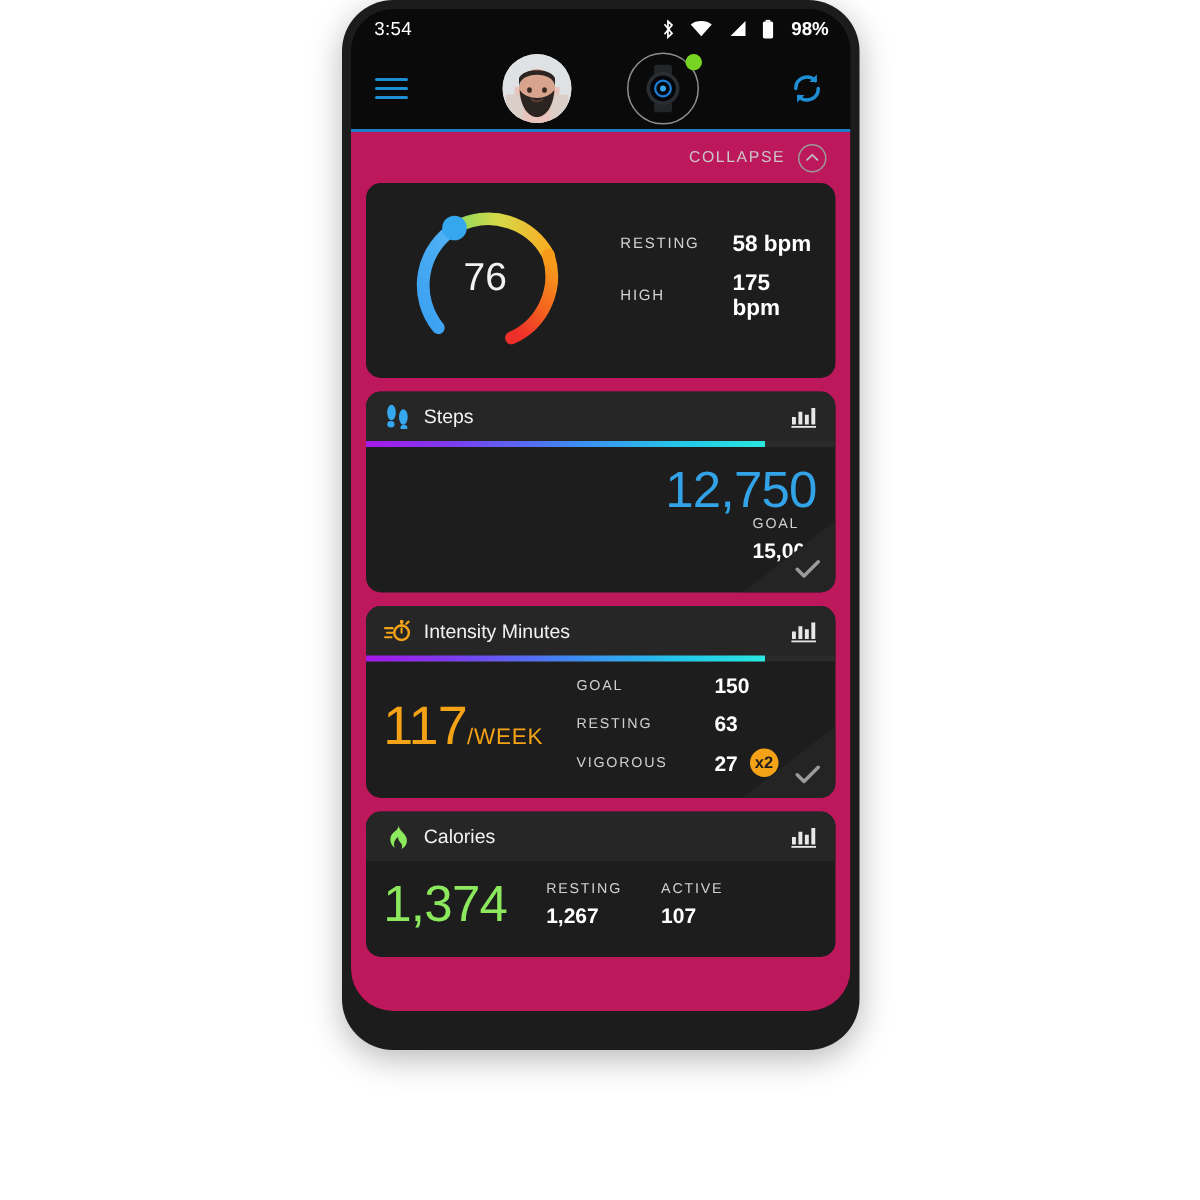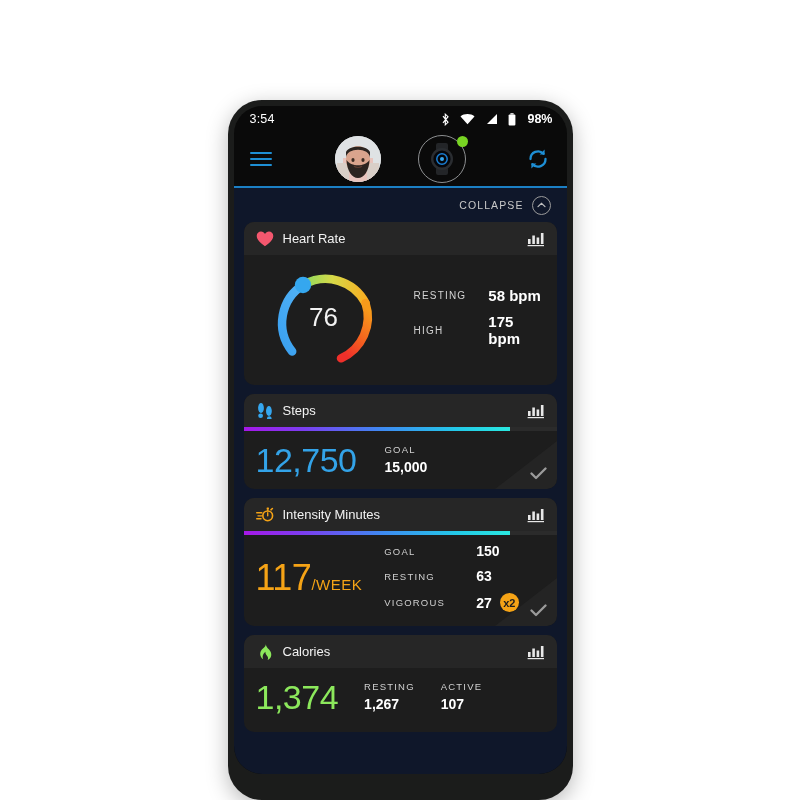--- a/index.html
+++ b/index.html
@@ -5,21 +5,21 @@
   * { box-sizing: border-box; margin: 0; padding: 0; }
   html, body {
     width: 800px; height: 800px;
     background: #ffffff;
     font-family: "Liberation Sans", sans-serif;
     overflow: hidden;
   }
   .stage {
     position: relative;
     width: 800px; height: 800px;
-    display: flex; align-items: flex-end; justify-content: center;
+    display: flex; align-items: flex-start; justify-content: center;
   }
 
   
   .phone {
     position: relative;
     width: 345px; height: 700px;
     background: #1b1c1b;
     border-radius: 34px;
     box-shadow: 0 6px 22px rgba(0,0,0,.28);
     padding: 6px 6px 26px 6px;
@@ -90,21 +90,21 @@
 
   .appbar-underline {
     height: 2px; background: #1b7fc4; flex: 0 0 auto;
   }
 
   
   .content {
     flex: 1 1 auto;
     overflow: hidden;
     padding: 0 10px;
-    background: #0f172a;
+    background: #be185d;
   }
   .collapse-row {
     display: flex; align-items: center; justify-content: flex-end;
     gap: 8px; height: 34px; padding-right: 6px;
   }
   .collapse-label {
     font-size: 10.5px; letter-spacing: 1.1px; color: #c9c9c9;
   }
   .collapse-btn {
     width: 19px; height: 19px; border-radius: 50%;
@@ -162,21 +162,21 @@
   .gauge .bpm {
     position: absolute; inset: 0;
     display: flex; align-items: center; justify-content: center;
     font-size: 26px; color: #f2f2f2;
   }
   .hr-stats { margin-left: 38px; display: grid; grid-template-columns: auto auto; row-gap: 9px; column-gap: 22px; align-items: center;}
   .stat-label { font-size: 10px; letter-spacing: 1.2px; color: #d3d3d3; }
   .stat-value { font-size: 15px; color: #ffffff; font-weight: 600; }
 
   
-  .steps-body { display: flex; align-items: flex-end; padding: 12px 12px 12px 12px; }
+  .steps-body { display: flex; align-items: flex-end; padding: 12px 12px 18px 12px; flex-direction: column; }
   .big-number { font-size: 34px; line-height: 1; color: #33a3e8; letter-spacing: -.5px; }
   .side-stats { margin-left: 28px; padding-bottom: 2px; }
   .side-stats .k { font-size: 9.5px; letter-spacing: 1.2px; color: #d0d0d0; margin-bottom: 4px; }
   .side-stats .v { font-size: 14px; color: #fff; font-weight: 600; }
 
   
   .im-body { display: flex; align-items: center; padding: 8px 12px 14px 12px; }
   .im-number { font-size: 36px; line-height: 1; color: #f5a316; letter-spacing: -.5px; }
   .im-unit { font-size: 15px; color: #f5a316; letter-spacing: .5px; }
   .im-grid {
@@ -276,35 +276,20 @@
       <div class="collapse-row">
         <span class="collapse-label">COLLAPSE</span>
         <span class="collapse-btn">
           <svg width="9" height="6" viewBox="0 0 9 6">
             <path d="M1 4.6 L4.5 1.3 L8 4.6" fill="none" stroke="#c0c0c0" stroke-width="1.2" stroke-linecap="round"></path>
           </svg>
         </span>
       </div>
 
       <div class="card">
-        <div class="card-head">
-          <span class="ic">
-            <svg width="18" height="16" viewBox="0 0 18 16">
-              <path d="M9 15.2 C9 15.2 0.7 10.2 0.7 5.1 C0.7 2.3 2.8 0.6 5 0.6 C6.8 0.6 8.2 1.7 9 2.9 C9.8 1.7 11.2 0.6 13 0.6 C15.2 0.6 17.3 2.3 17.3 5.1 C17.3 10.2 9 15.2 9 15.2 Z" fill="#f4576e"></path>
-            </svg>
-          </span>
-          <span class="card-title">Heart Rate</span>
-          <svg class="chart-icon" viewBox="0 0 18 16">
-            <rect x="1" y="8" width="2.6" height="5" fill="#e8e8e8"></rect>
-            <rect x="5.3" y="4.5" width="2.6" height="8.5" fill="#e8e8e8"></rect>
-            <rect x="9.6" y="6.5" width="2.6" height="6.5" fill="#e8e8e8"></rect>
-            <rect x="13.9" y="2" width="2.6" height="11" fill="#e8e8e8"></rect>
-            <rect x="0.6" y="14" width="16.4" height="1.2" fill="#e8e8e8"></rect>
-          </svg>
-        </div>
         <div class="hr-body">
           <div class="gauge">
             <svg width="104" height="104" viewBox="0 0 104 104">
               <defs>
                 <linearGradient id="gL" x1="0" y1="1" x2="0.55" y2="0">
                   <stop offset="0" stop-color="#3aa0f0"></stop>
                       <stop offset="1" stop-color="#4fb0f5"></stop>
                 </linearGradient>
                 <linearGradient id="gT" x1="0" y1="0.2" x2="1" y2="0.25">
                   <stop offset="0" stop-color="#8fd95e"></stop>

